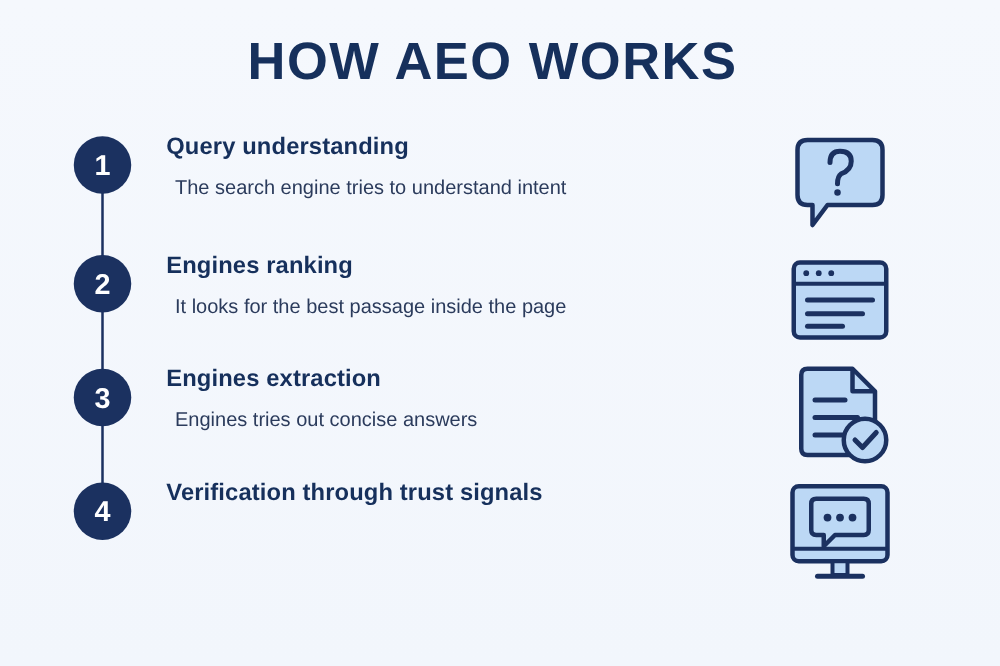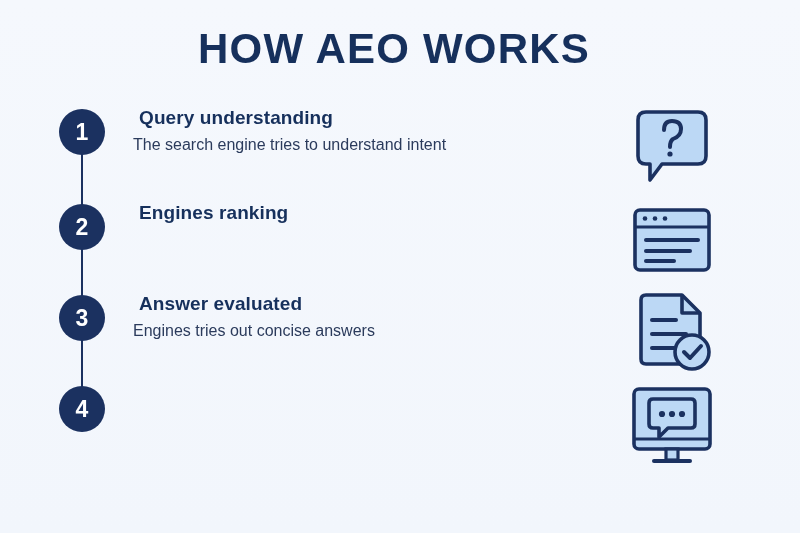--- a/index.html
+++ b/index.html
@@ -84,29 +84,29 @@
     left: 129px;
     top: 4px;
     width: 460px;
   }
   .step-title {
     font-size: 19px;
     font-weight: 700;
     color: #16305c;
     line-height: 1.25;
     letter-spacing: 0.1px;
-    margin: 0 0 5px 10px;
+    margin: 0 0 5px 4px;
     white-space: nowrap;
   }
   .step-desc {
     font-size: 16px;
     font-weight: 400;
     color: #2b3b5c;
     line-height: 1.3;
-    margin: 4px;
+    margin: 11px;
     white-space: nowrap;
   }
 
   
   .icons {
     position: absolute;
     top: 0;
     left: 600px;
     width: 200px;
     height: 533px;
@@ -143,34 +143,36 @@
       <div class="step-text">
         <p class="step-title">Query understanding</p>
         <p class="step-desc">The search engine tries to understand intent</p>
       </div>
     </div>
 
     <div class="step step-2">
       <div class="badge">2</div>
       <div class="step-text">
         <p class="step-title">Engines ranking</p>
+        <p class="step-desc">It looks for the best passage inside the page</p>
       </div>
     </div>
 
     <div class="step step-3">
       <div class="badge">3</div>
       <div class="step-text">
-        <p class="step-title">Answer evaluated</p>
+        <p class="step-title">Engines extraction</p>
         <p class="step-desc">Engines tries out concise answers</p>
       </div>
     </div>
 
     <div class="step step-4">
       <div class="badge">4</div>
       <div class="step-text">
+        <p class="step-title">Verification through trust signals</p>
       </div>
     </div>
 
   </div>
 
   <div class="icons">
 
     <div class="icon-slot icon-1">
       <svg viewBox="0 0 96 96" xmlns="http://www.w3.org/2000/svg">
         <path d="M14 20 Q14 12 22 12 L74 12 Q82 12 82 20 L82 56 Q82 64 74 64 L38 64 L26 80 L26 64 L22 64 Q14 64 14 56 Z" fill="#bcd8f5" stroke="#1b3160" stroke-width="3.6" stroke-linejoin="round"></path>

